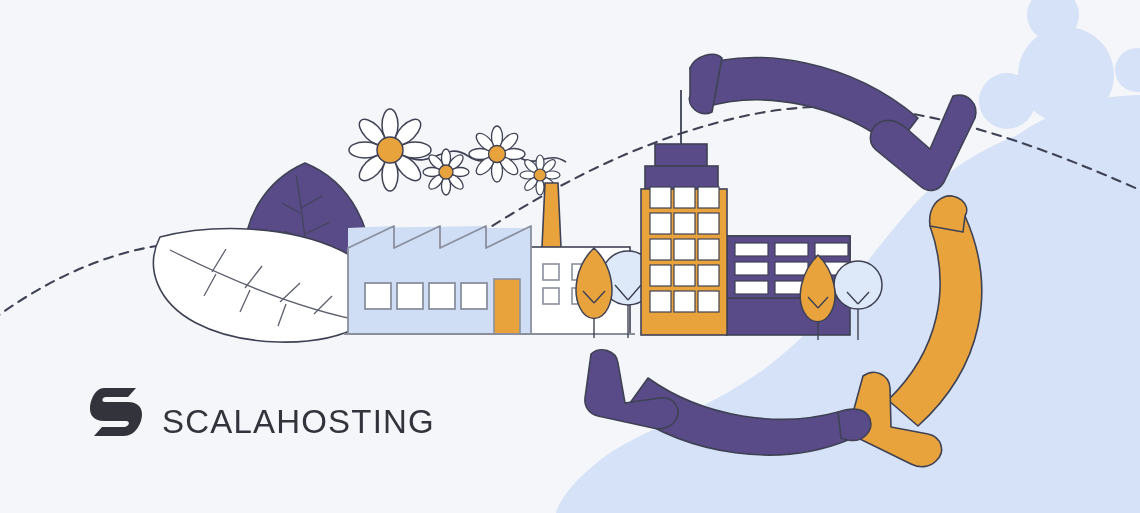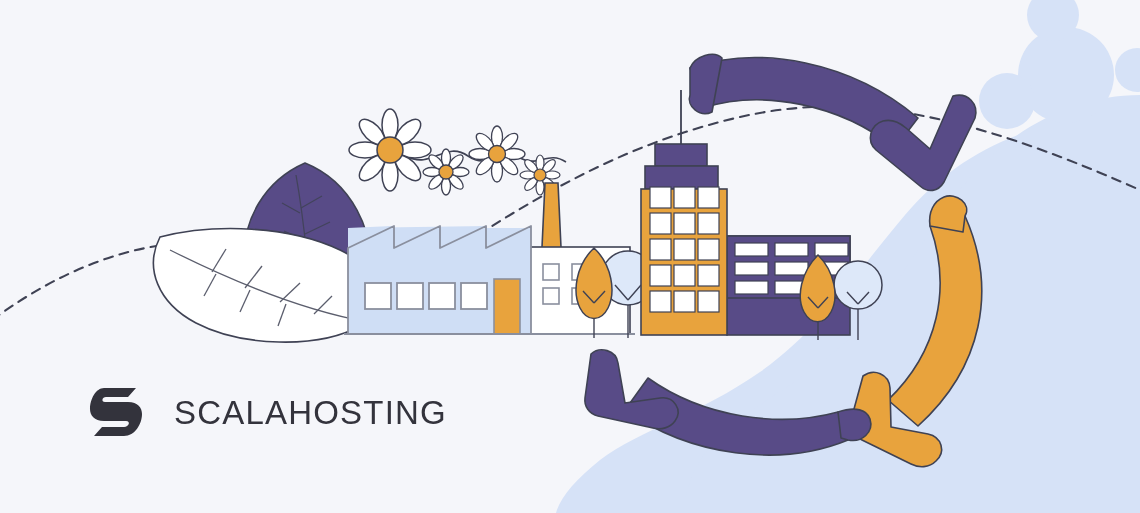--- a/index.html
+++ b/index.html
@@ -22,22 +22,22 @@
     inset: 0;
     width: 1140px;
     height: 513px;
     display: block;
   }
   #brand {
     position: absolute;
     left: 88px;
     top: 386px;
     display: flex;
-    align-items: center;
-    gap: 28px;
+    align-items: flex-end;
+    gap: 16px;
     pointer-events: auto;
   }
   #brand .mark {
     width: 58px;
     height: 52px;
     display: block;
   }
   #brand .wordmark {
     font-family: "Liberation Sans", sans-serif;
     font-size: 33px;

